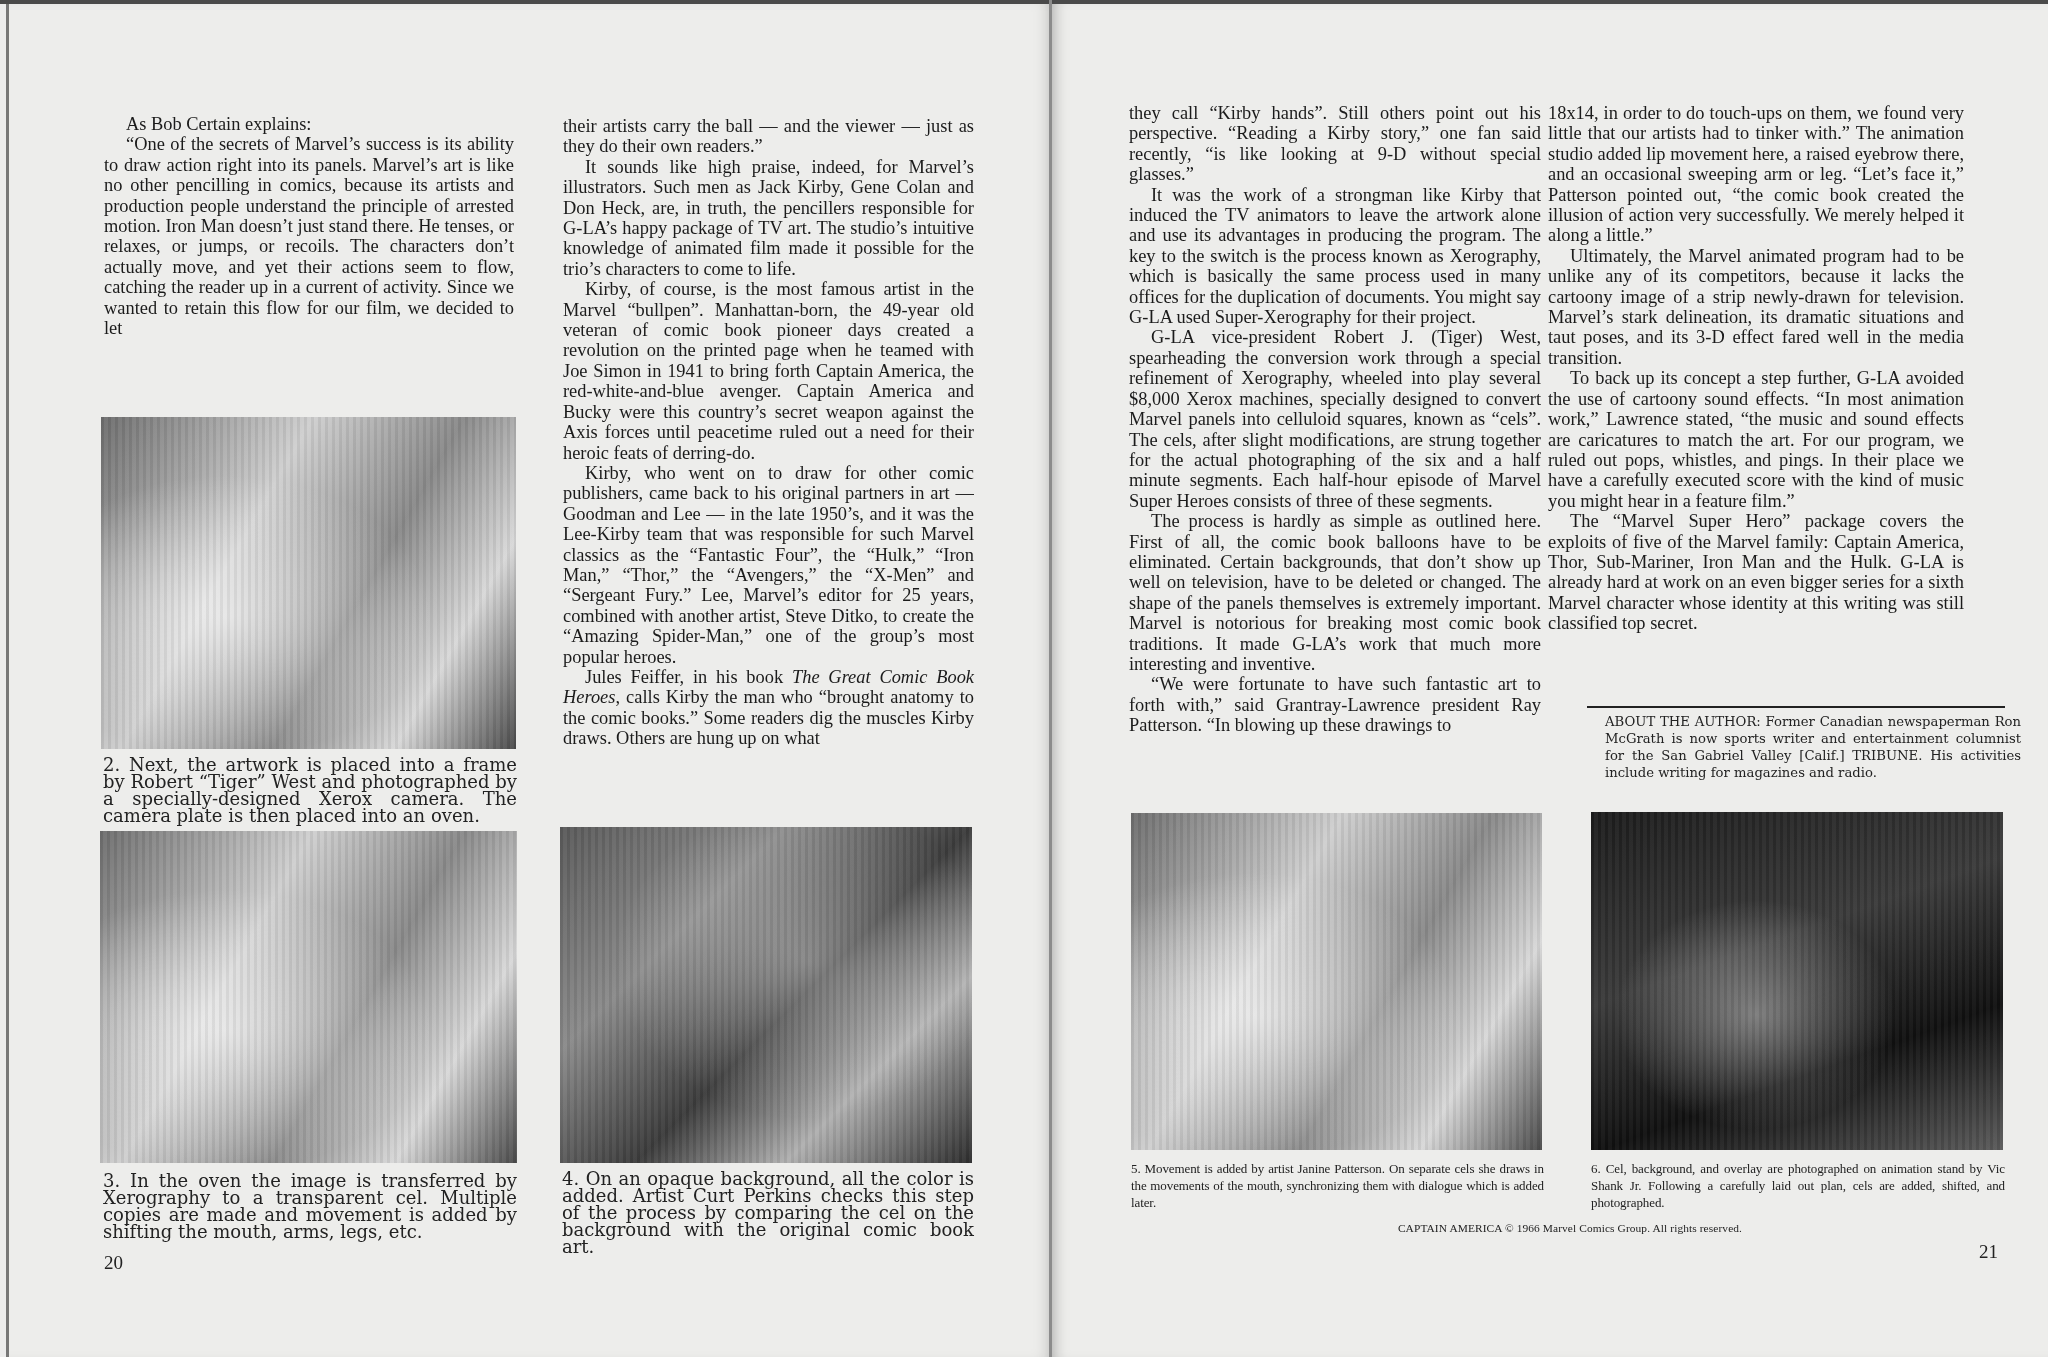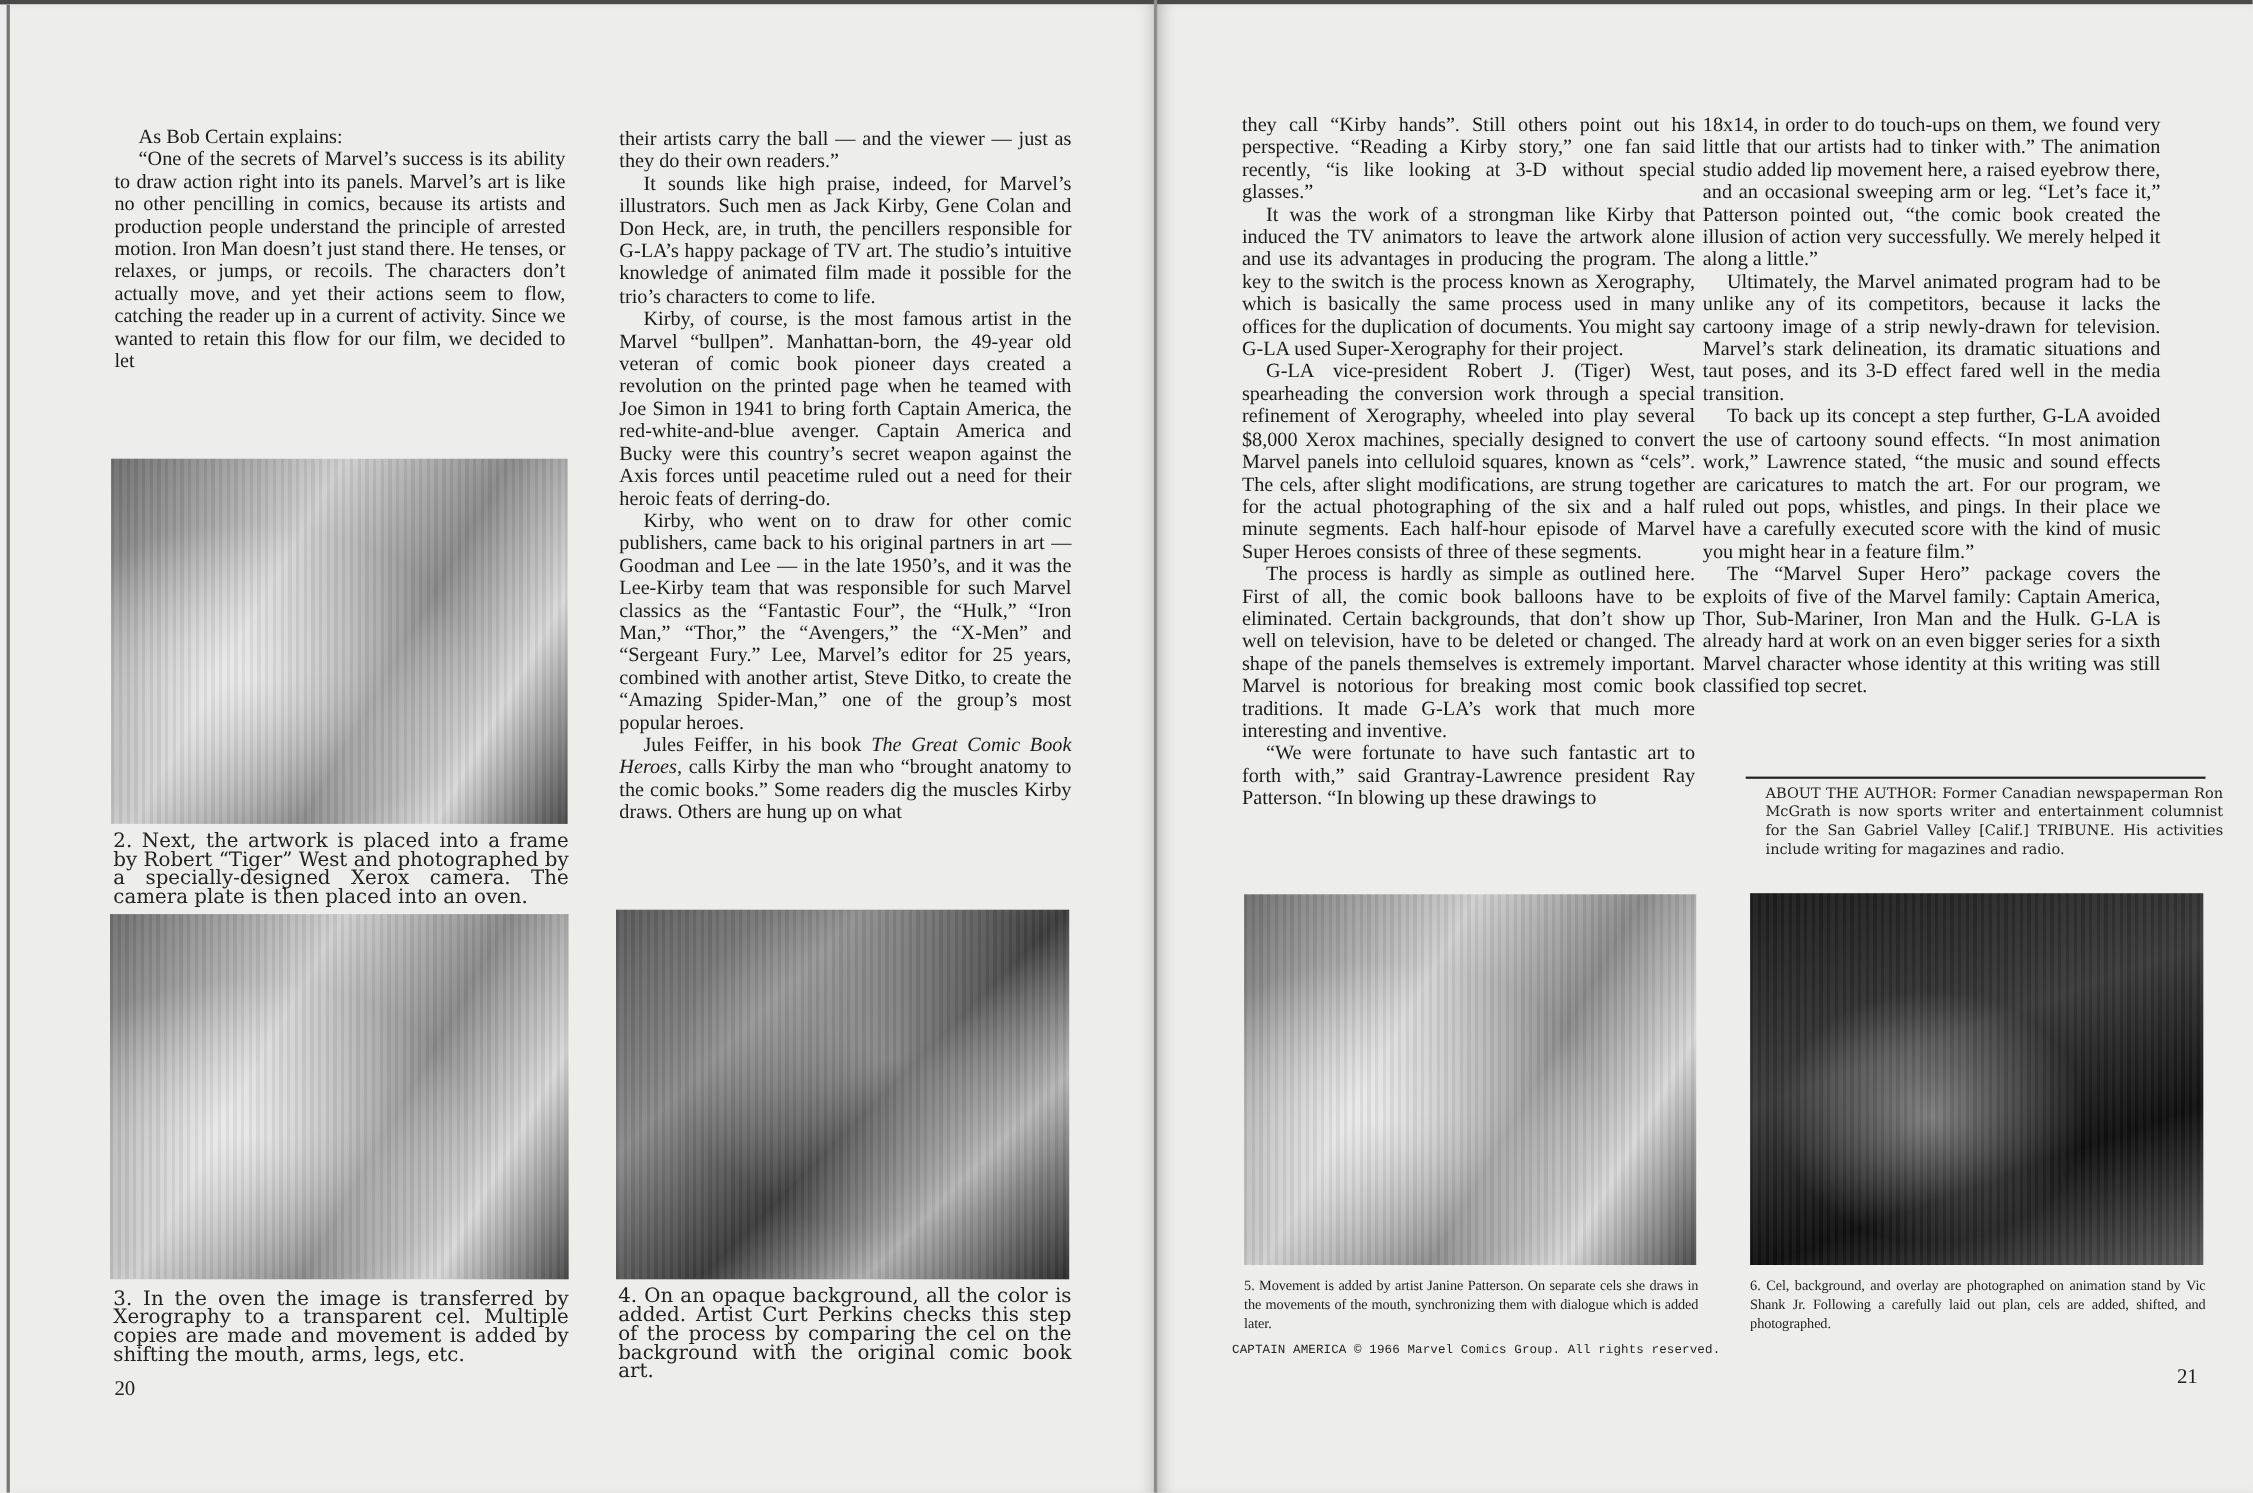--- a/index.html
+++ b/index.html
@@ -67,22 +67,22 @@
     font-size: 13px;
     letter-spacing: -0.1px;
   }
   .author-rule { position: absolute; left: 1587px; top: 706px; width: 418px; height: 2px; background: #222; }
   .author {
     position: absolute; left: 1588px; top: 713px; width: 416px;
     font-family: "DejaVu Serif", serif; font-size: 13.2px; line-height: 17px;
     text-align: justify; color: #222; margin-left: 17px;
   }
   .copyright {
-    position: absolute; left: 1120px; top: 1222px; width: 900px; 
-    font-family: Liberation Mono, monospace; font-size: 11.4px; color: #222;
+    position: absolute; left: 1120px; top: 1222px; width: 900px; text-align: center;
+    font-family: Liberation Serif, serif; font-size: 11.4px; color: #222;
     letter-spacing: 0.1px;
   }
   .pagenum {
     position: absolute; font-family: "Liberation Serif", serif; font-size: 19px; color: #222;
   }
 </style>
 </head>
 <body>
 
 <div class="spread">
@@ -112,21 +112,21 @@
   <div class="photo" style="left:560px; top:827px; width:412px; height:336px;"></div>
   <div class="caption" style="left:562px; top:1170px; width:412px;">4. On an opaque background, all the color is added. Artist Curt Perkins checks this step of the process by comparing the cel on the background with the original comic book art.</div>
 
   <div class="pagenum" style="left:104px; top:1252px;">20</div>
 
   <div class="gutter"></div>
 
   <div class="page right"></div>
 
   <div class="col" style="left:1129px; top:103px; width:412px;">
-    <p>they call “Kirby hands”. Still others point out his perspective. “Reading a Kirby story,” one fan said recently, “is like looking at 3-D without special glasses.”</p>
+    <p>they call “Kirby hands”. Still others point out his perspective. “Reading a Kirby story,” one fan said recently, “is like looking at 9-D without special glasses.”</p>
     <p class="ind">It was the work of a strongman like Kirby that induced the TV animators to leave the artwork alone and use its advantages in producing the program. The key to the switch is the process known as Xerography, which is basically the same process used in many offices for the duplication of documents. You might say G-LA used Super-Xerography for their project.</p>
     <p class="ind">G-LA vice-president Robert J. (Tiger) West, spearheading the conversion work through a special refinement of Xerography, wheeled into play several $8,000 Xerox machines, specially designed to convert Marvel panels into celluloid squares, known as “cels”. The cels, after slight modifications, are strung together for the actual photographing of the six and a half minute segments. Each half-hour episode of Marvel Super Heroes consists of three of these segments.</p>
     <p class="ind">The process is hardly as simple as outlined here. First of all, the comic book balloons have to be eliminated. Certain backgrounds, that don’t show up well on television, have to be deleted or changed. The shape of the panels themselves is extremely important. Marvel is notorious for breaking most comic book traditions. It made G-LA’s work that much more interesting and inventive.</p>
     <p class="ind">“We were fortunate to have such fantastic art to forth with,” said Grantray-Lawrence president Ray Patterson. “In blowing up these drawings to</p>
   </div>
 
   <div class="col" style="left:1548px; top:103px; width:416px;">
     <p>18x14, in order to do touch-ups on them, we found very little that our artists had to tinker with.” The animation studio added lip movement here, a raised eyebrow there, and an occasional sweeping arm or leg. “Let’s face it,” Patterson pointed out, “the comic book created the illusion of action very successfully. We merely helped it along a little.”</p>
     <p class="ind">Ultimately, the Marvel animated program had to be unlike any of its competitors, because it lacks the cartoony image of a strip newly-drawn for television. Marvel’s stark delineation, its dramatic situations and taut poses, and its 3-D effect fared well in the media transition.</p>
     <p class="ind">To back up its concept a step further, G-LA avoided the use of cartoony sound effects. “In most animation work,” Lawrence stated, “the music and sound effects are caricatures to match the art. For our program, we ruled out pops, whistles, and pings. In their place we have a carefully executed score with the kind of music you might hear in a feature film.”</p>

